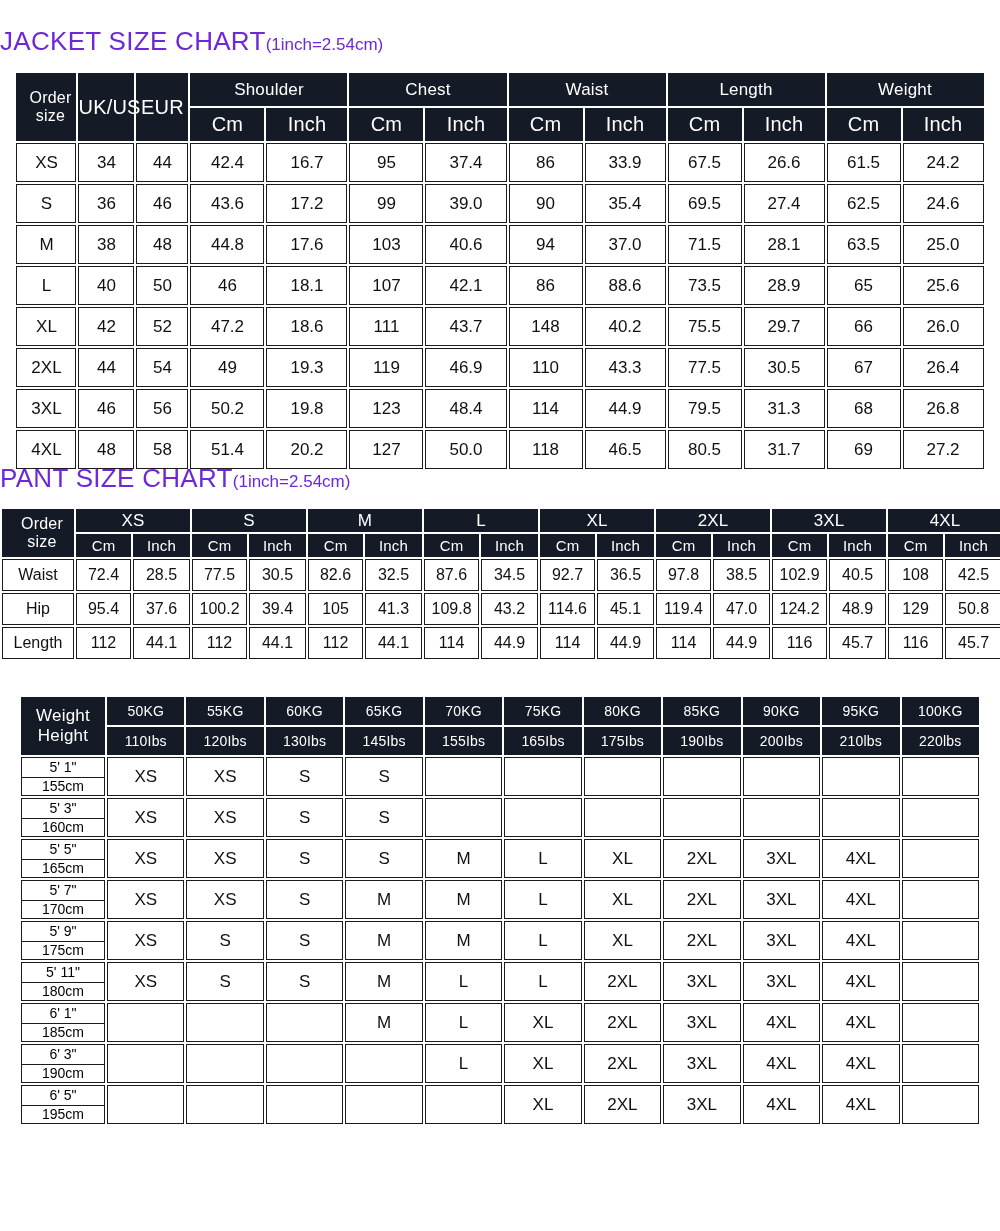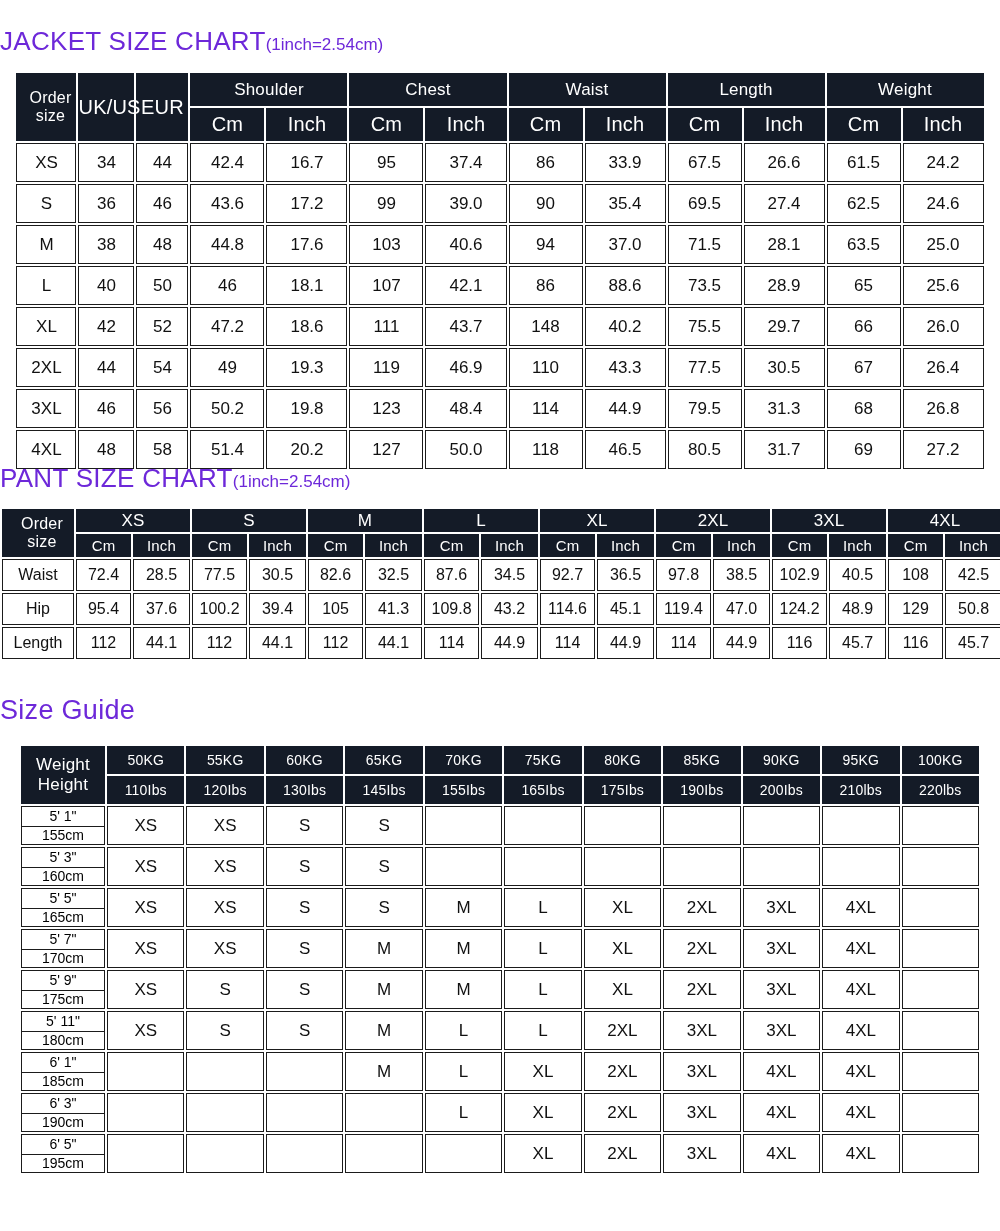--- a/index.html
+++ b/index.html
@@ -388,21 +388,20 @@
             <td class="bd">116</td>
             <td class="bd">45.7</td>
             <td class="bd">116</td>
             <td class="bd">45.7</td>
           </tr>
         </tbody>
     </table>
   </div>
 
   <div id="guide-wrap">
-    <div class="section-title">Size Guide</div>
     <table class="sz" id="guide-table">
       <colgroup>
         <col style="width:84px">
         <col>
           <col>
           <col>
           <col>
           <col>
           <col>
           <col>

